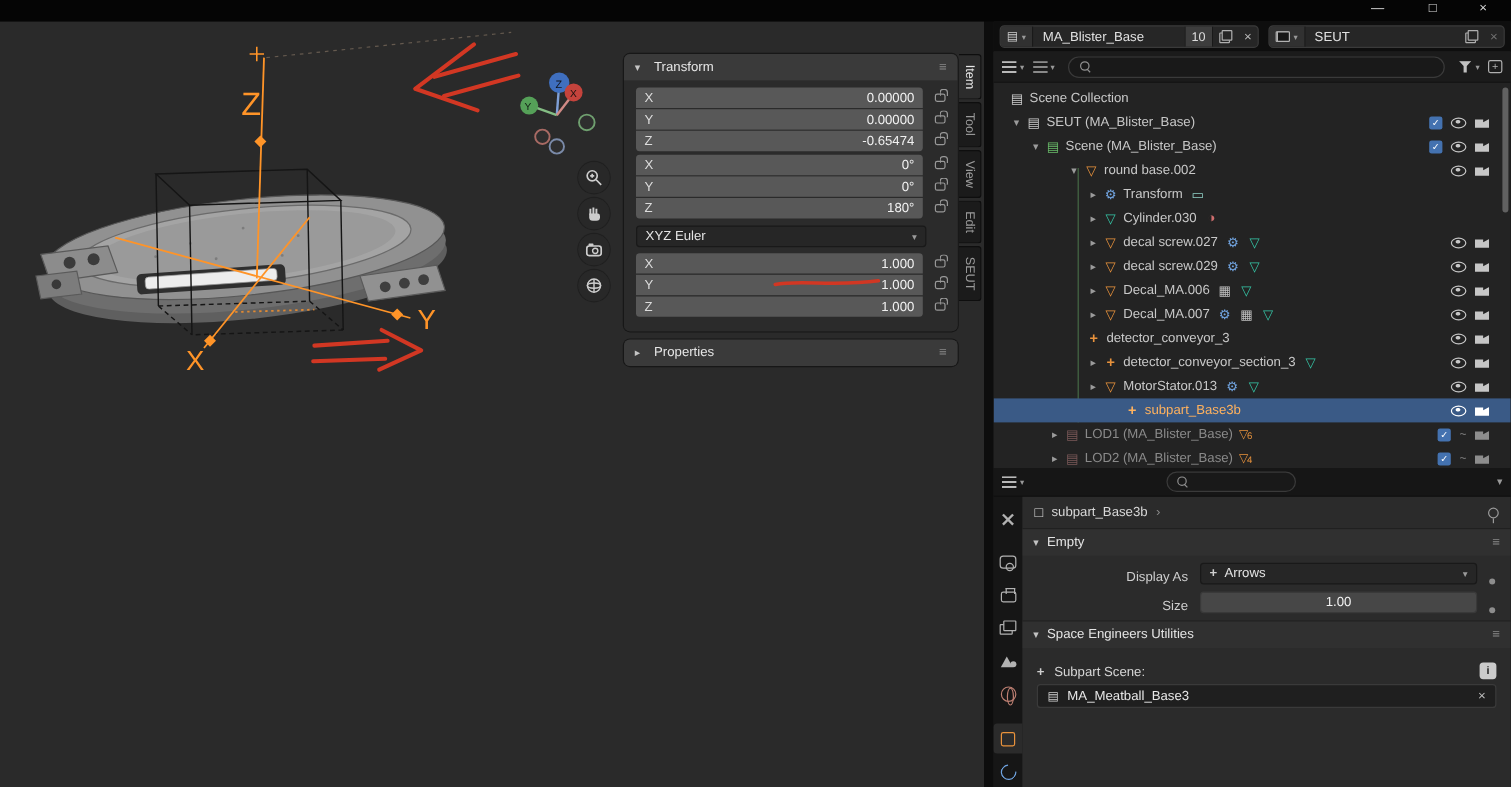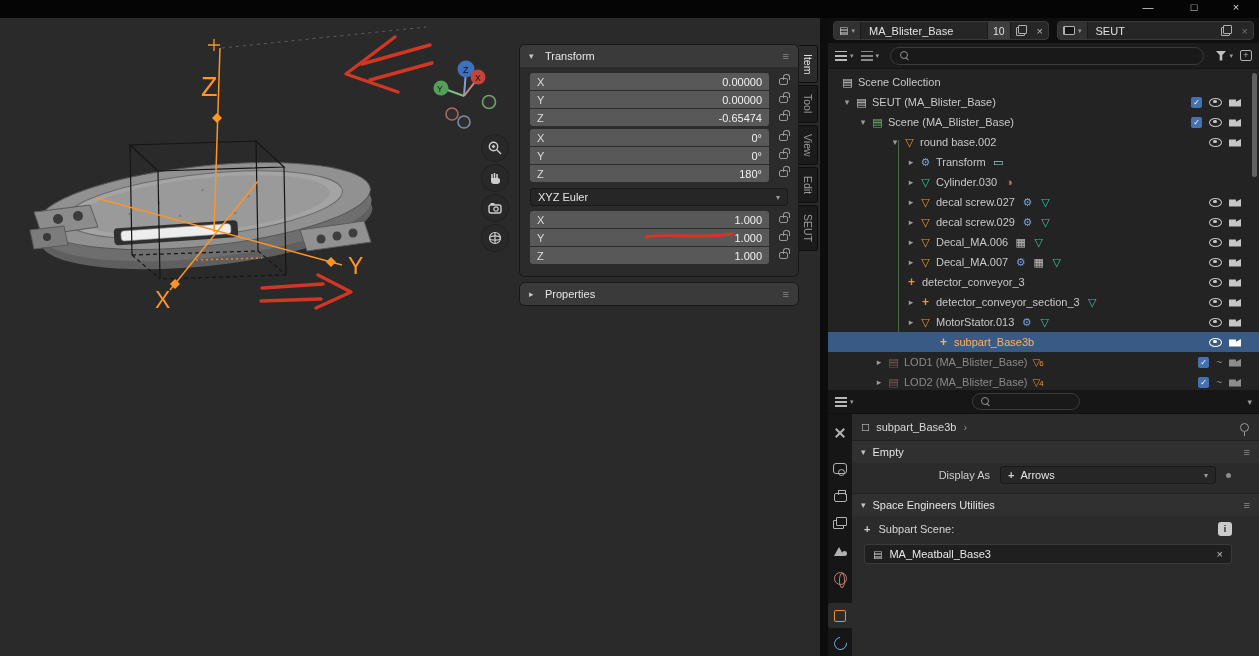--- a/index.html
+++ b/index.html
@@ -30,21 +30,21 @@
 .fgroup{margin-bottom:3px}
 .frow{display:flex;align-items:center;margin-bottom:1px}
 .fld{flex:1;height:17px;background:#585858;display:flex;align-items:center;justify-content:space-between;
   padding:0 7px;color:#f1f1f1}
 .fgroup .frow:first-child .fld{border-radius:3px 3px 0 0}
 .fgroup .frow:last-child .fld{border-radius:0 0 3px 3px}
 .ax{color:#dcdcdc}
 .lockbox{width:19px;display:flex;justify-content:flex-end;align-items:center}
 .dd{height:18px;background:#262626;border:1px solid #191919;border-radius:3px;display:flex;align-items:center;
   gap:6px;padding:0 7px;color:#e4e4e4;flex:1}
-.dd.euler{margin:3px 0 4px 0}
+.dd.euler{margin:3px 16px 4px 0}
 .ddar{margin-left:auto;color:#9a9a9a;font-size:8px}
 
 
 #ntabs{position:absolute;left:799px;top:27px;width:20px;z-index:4}
 .ntab{writing-mode:vertical-rl;background:#1b1b1b;color:#9b9b9b;font-size:10.5px;padding:8px 3px;
   border:1px solid #0e0e0e;border-left:none;border-radius:0 3px 3px 0;margin-bottom:2px}
 .ntab.active{background:#2c2c2c;color:#e8e8e8}
 
 
 #divider{position:absolute;left:820px;top:18px;width:8px;height:638px;background:#0d0d0d}
@@ -106,21 +106,21 @@
 .pt{width:24px;height:26px;display:flex;align-items:center;justify-content:center;border-radius:3px 0 0 3px}
 .pt.active{background:#2b2b2b}
 .g1{margin-top:9px}.g2{margin-top:2px}.g3{margin-top:11px}
 #pcontent{flex:1;background:#2b2b2b;display:flex;flex-direction:column;overflow:hidden}
 .crumb{height:26px;display:flex;align-items:center;gap:7px;padding:0 10px;color:#d8d8d8}
 .crumbarrow{color:#8a8a8a}
 .crumb .i-pin{margin-left:auto}
 .ppanel{border-top:1px solid #202020;padding-bottom:6px}
 .pph{height:22px;background:#303030;display:flex;align-items:center;gap:7px;padding:0 9px;color:#e4e4e4}
 .pph .exp{font-size:9px;color:#c2c2c2}
-.prow{height:24px;display:flex;align-items:center;padding-right:19px}
+.prow{height:24px;display:flex;align-items:flex-end;padding-right:4px}
 .plab{width:148px;text-align:right;padding-right:10px;color:#cfcfcf}
 .prow .dd{height:18px}
 .ddic{color:#cfcfcf;font-weight:700}
 .dotwrap{width:24px;display:flex;justify-content:center}
 .dot{width:5px;height:5px;border-radius:50%;background:#8d8d8d}
 .slider{flex:1;height:18px;background:#474747;border:1px solid #393939;border-radius:3px;display:flex;
   align-items:center;justify-content:center;color:#f2f2f2}
 .prow.lrow{padding-left:12px;gap:8px;height:26px}
 .slab{color:#d6d6d6}
 .i-info{margin-left:auto;margin-right:8px;width:14px;height:14px;background:#cbcbcb;border-radius:3px;color:#1c1c1c;
@@ -713,20 +713,29 @@
               <span class="plab">Display As</span>
               <span class="dd">
                 <span class="ddic">+</span>
                 <span>Arrows</span>
                 <span class="ddar">▾</span>
               </span>
               <span class="dotwrap">
                   <span class="dot"></span>
                 </span>
             </div>
+            <div class="prow">
+              <span class="plab">Size</span>
+              <span class="slider">
+                <span>1.00</span>
+              </span>
+              <span class="dotwrap">
+                  <span class="dot"></span>
+                </span>
+            </div>
           </div>
           <div class="ppanel">
             <div class="pph">
               <span class="exp">▾</span>
               <span>Space Engineers Utilities</span>
               <span class="pmenu">≡</span>
             </div>
             <div class="prow lrow">
               <span class="ddic">+</span>
               <span class="slab">Subpart Scene:</span>

